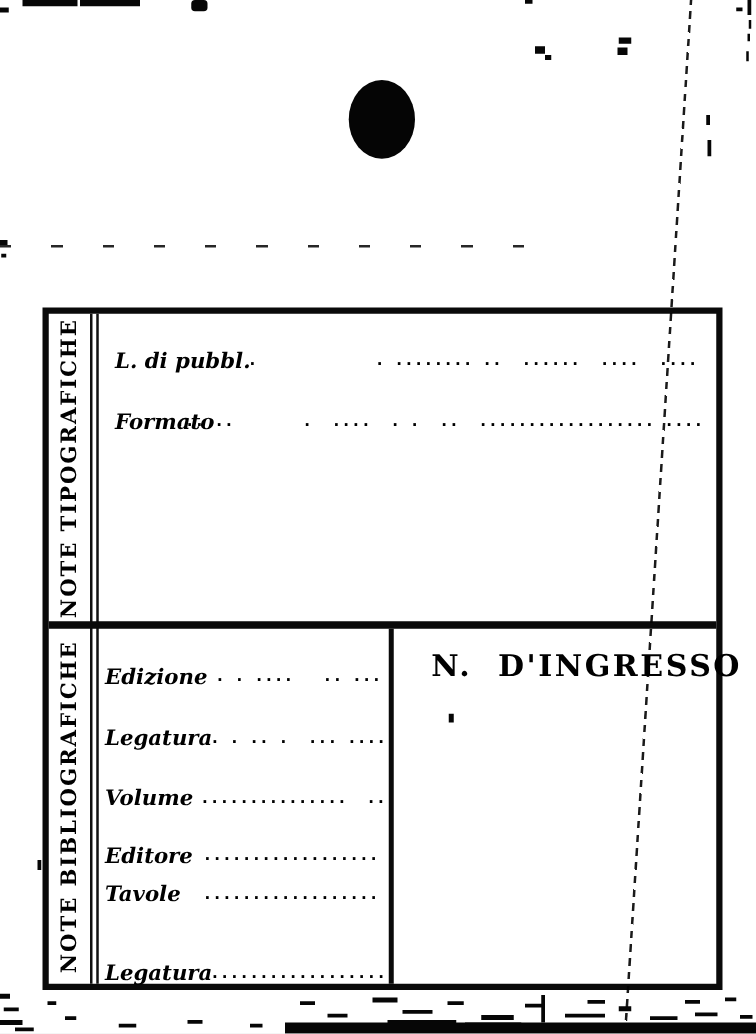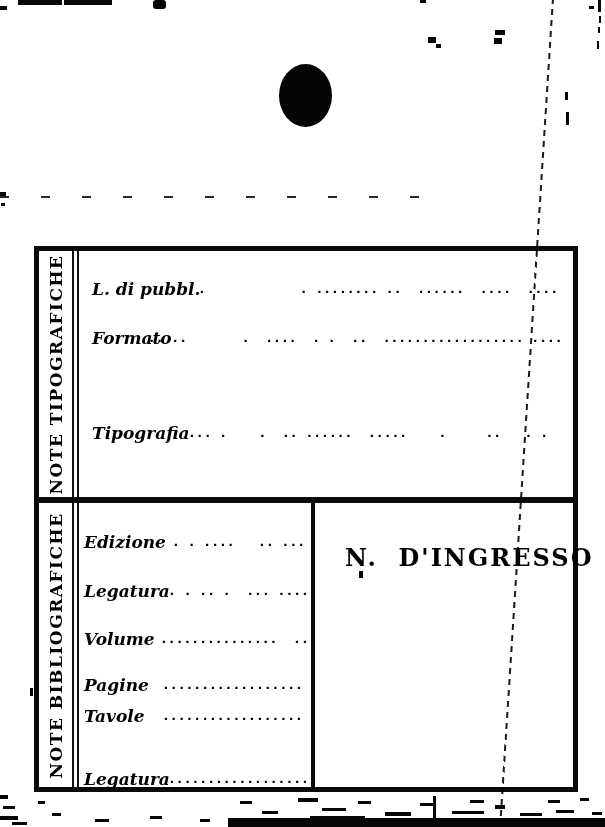--- a/index.html
+++ b/index.html
@@ -43,21 +43,21 @@
     font-weight:700;font-size:13px;white-space:pre;letter-spacing:0;}
   .rA1{top:276px}.rA2{top:325px}.rA3{top:372px}.rA4{top:420px}.rA5{top:466px}
   .rB1{top:529px}.rB2{top:578px}.rB3{top:626px}.rB4{top:672px}.rB5{top:703px}.rB6{top:766px}
   .rA1 .dots{left:106px}.rA2 .dots{left:48px}.rA3 .dots{left:118px}
   .rA4 .dots{left:96px}.rA5 .dots{left:56px}
   .rB1 .dots{left:88px}.rB2 .dots{left:84px}.rB3 .dots{left:76px}
   .rB4 .dots{left:78px}.rB5 .dots{left:78px}.rB6 .dots{left:84px}
   
   .ingresso{position:absolute;left:345px;top:518px;width:215px;height:30px;
     line-height:30px;text-align:center;font-size:24px;font-weight:600;
-    letter-spacing:2px;white-space:pre;font-family:"DejaVu Serif",serif;margin-top:25px;}
+    letter-spacing:2px;white-space:pre;font-family:"DejaVu Serif",serif;}
   .bottombar{position:absolute;left:228px;top:818px;width:377px;height:9px;background:#060606;}
 </style>
 </head>
 <body>
 
 <div class="page">
 
   <div class="abs">
     <div class="sp" style="left:18px;top:0;width:44px;height:5px"></div>
     <div class="sp" style="left:64px;top:0;width:48px;height:5px"></div>
@@ -94,39 +94,35 @@
   <div class="vlabel secB">NOTE BIBLIOGRAFICHE</div>
 
   <div class="row rowA rA1">
     <span class="flabel">L. di pubbl.</span>
     <span class="dots">.            . ........ ..  ......  ....  ....</span>
   </div>
   <div class="row rowA rA2">
     <span class="flabel">Formato</span>
     <span class="dots">... ..       .  ....  . .  ..  .................. ....</span>
   </div>
-  <div class="row rowA rA4">
-    <span class="flabel">Tipografia</span>
-    <span class="dots">... .    .  .. ......  .....    .     ..   . .</span>
-  </div>
 
   <div class="row rowB rB1">
     <span class="flabel">Edizione</span>
     <span class="dots">. . ....   .. ...</span>
   </div>
   <div class="row rowB rB2">
     <span class="flabel">Legatura</span>
     <span class="dots">. . .. .  ... ....</span>
   </div>
   <div class="row rowB rB3">
     <span class="flabel">Volume</span>
     <span class="dots">...............  ..</span>
   </div>
   <div class="row rowB rB4">
-    <span class="flabel">Pagine</span>
+    <span class="flabel">Editore</span>
     <span class="dots">..................</span>
   </div>
   <div class="row rowB rB5">
     <span class="flabel">Tavole</span>
     <span class="dots">..................</span>
   </div>
   <div class="row rowB rB6">
     <span class="flabel">Legatura</span>
     <span class="dots">..................</span>
   </div>

